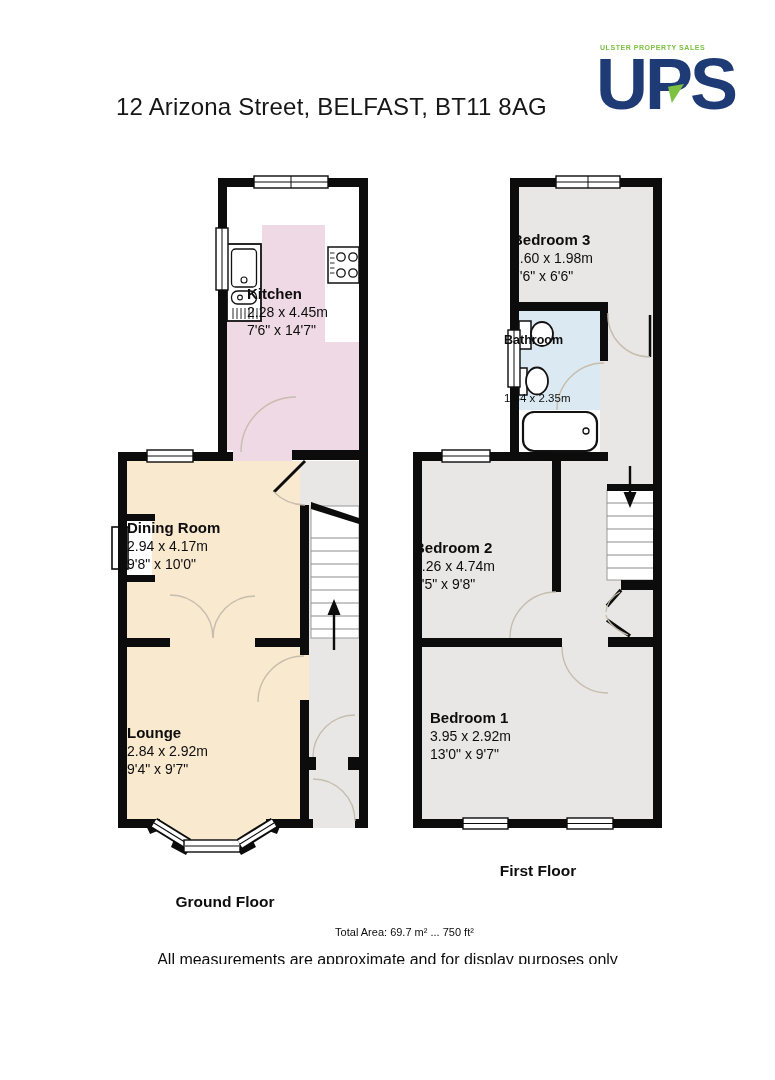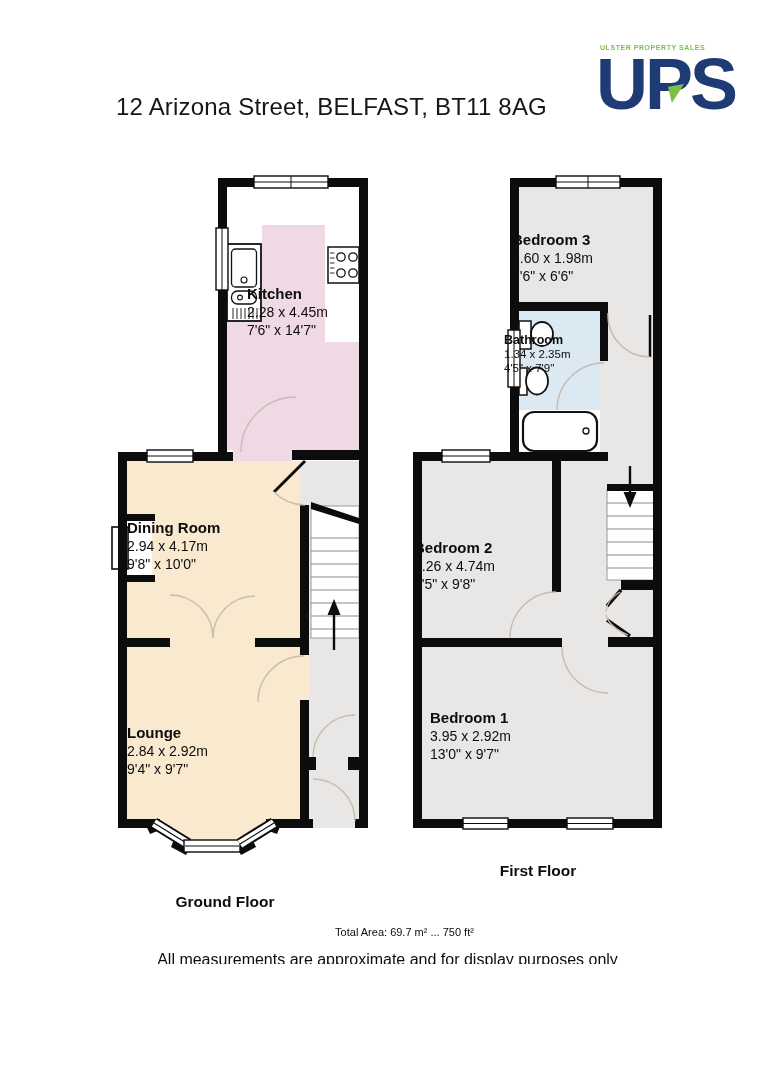--- a/index.html
+++ b/index.html
@@ -12,21 +12,21 @@
                 margin-left:4px;white-space:nowrap;}
   .logo-name{font-size:72px;font-weight:700;color:#1e3b76;line-height:.92;
              letter-spacing:-3px;margin-top:0;}
   .logo-triangle{position:absolute;left:72px;top:40px;width:16px;height:19px;
                  background:#7cc142;clip-path:polygon(0 14%,100% 0,24% 100%);}
   .plan{position:absolute;left:0;top:0;}
   .room-label{position:absolute;text-align:left;color:#0d0d0d;}
   .rn{font-weight:700;font-size:15px;line-height:19px;}
   .rd{font-size:14px;line-height:18px;}
   .room-label.small .rn{font-size:12.5px;line-height:14px;}
-  .room-label.small .rd{font-size:11.5px;line-height:14px;}
+  .room-label.small .rd{font-size:11.5px;line-height:14px;margin-top:44px;}
   .floor-label{position:absolute;width:160px;text-align:center;font-weight:700;
                font-size:15.5px;color:#0d0d0d;}
   .footer-line{position:absolute;left:0;width:775px;text-align:center;color:#0d0d0d;}
   .footer-total{top:926px;font-size:11px;padding-left:17px;}
   .footer-disclaimer{top:951px;font-size:16px;}
 </style>
 </head>
 <body>
 
 <div class="page">

